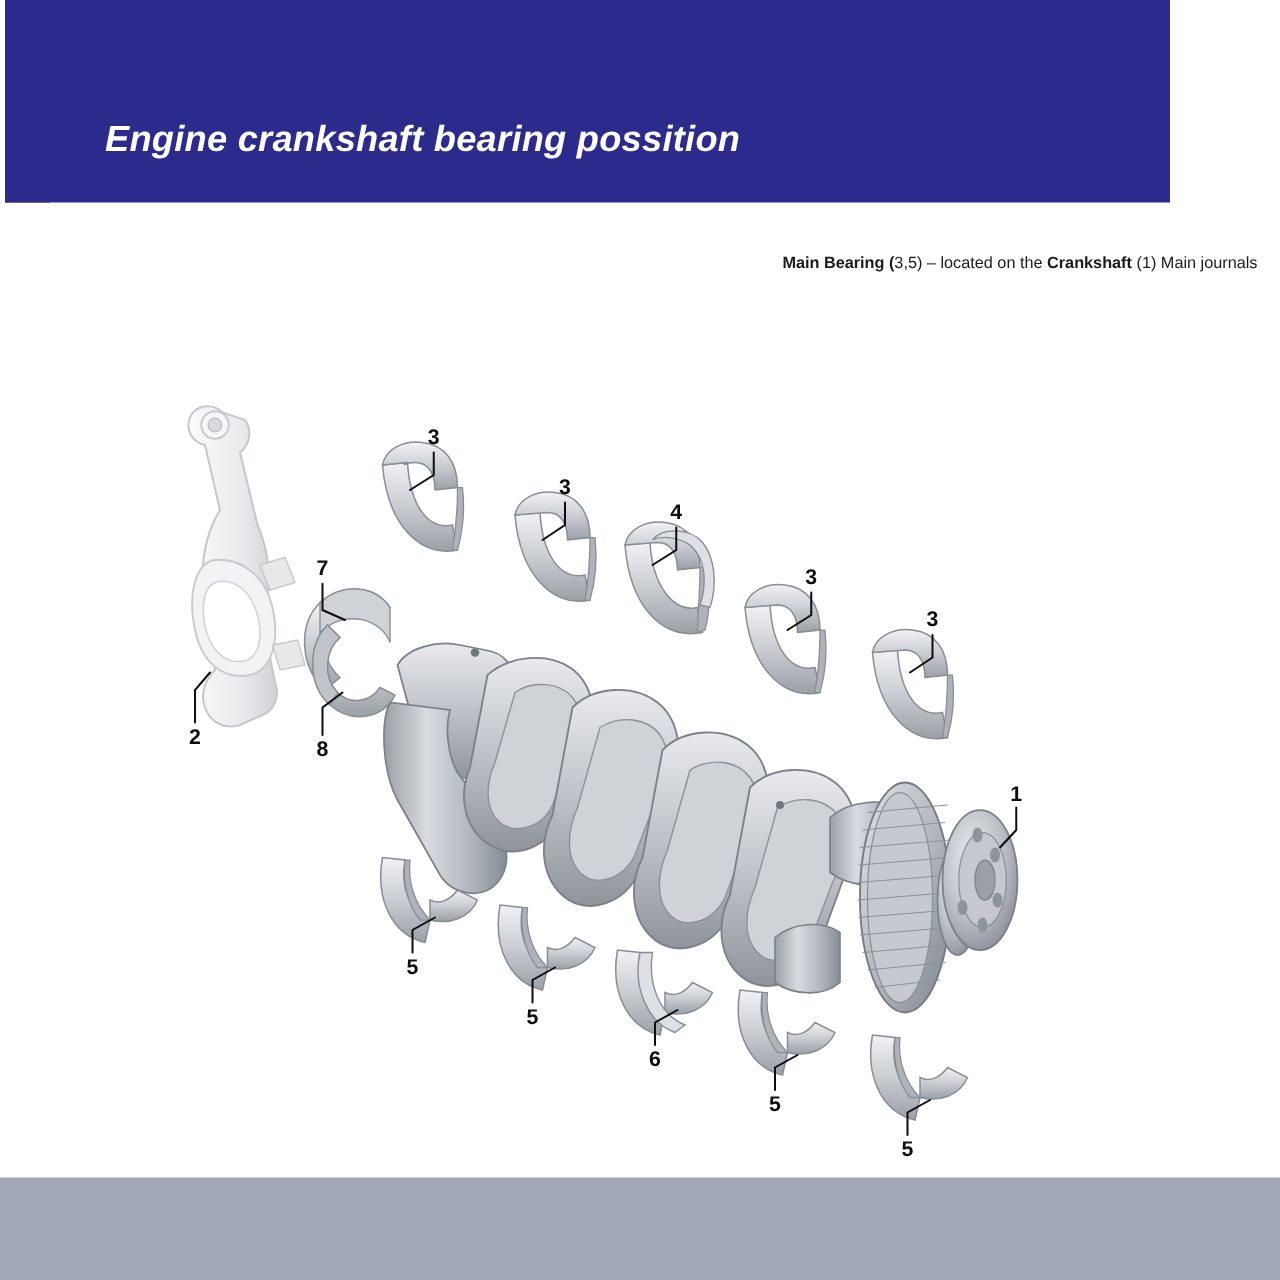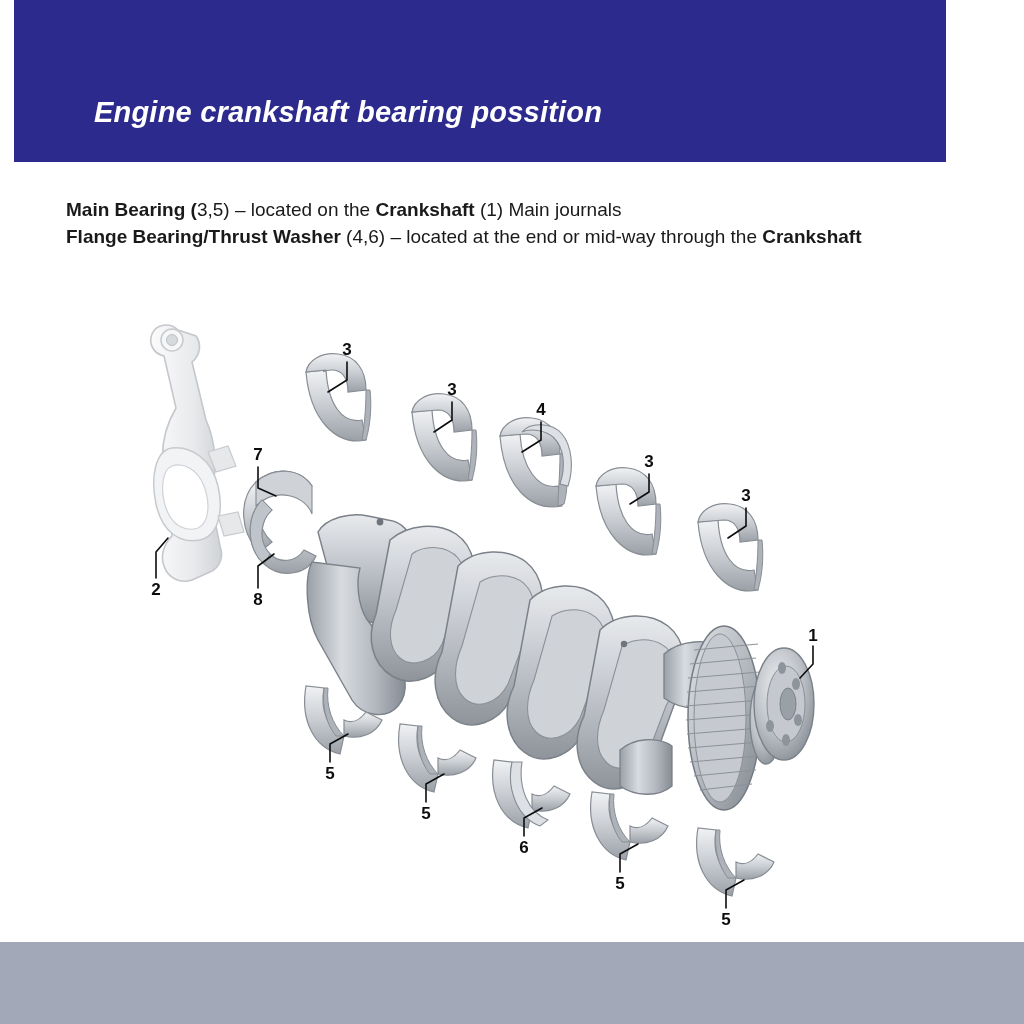--- a/index.html
+++ b/index.html
@@ -6,37 +6,37 @@
   html, body {
     width: 1024px; height: 1024px;
     background: #ffffff;
     font-family: "Liberation Sans", sans-serif;
     overflow: hidden;
   }
   .page { position: relative; width: 1024px; height: 1024px; background:#fff; }
 
   
   .header {
-    position: absolute; left: 14px; top: 0; width: 932px; height: 162px;
+    position: absolute; left: 4px; top: 0; width: 932px; height: 162px;
     background: #2c2a8c;
   }
   .header-accent-left {
     position:absolute; left:0; top:0; width:36px; height:162px;
     background:#2c2a8c;
   }
   .header-title {
     position: absolute; left: 80px; top: 96px;
     font-size: 29px; font-weight: bold; font-style: italic;
     color: #ffffff; letter-spacing: 0.2px; white-space: nowrap;
   }
 
   
   .intro { position: absolute; left: 66px; top: 196px; width: 940px; }
   .intro-line {
-    font-size: 19px; color: #1a1a1a; line-height: 27px; white-space: nowrap;
+    font-size: 13px; color: #1a1a1a; line-height: 27px; white-space: nowrap; text-align: right;
   }
   .intro-line b { font-weight: bold; }
 
   
   .footer {
     position: absolute; left: 0; bottom: 0; width: 1024px; height: 82px;
     background: #a3a8b8;
   }
 
   
@@ -55,21 +55,20 @@
 
 <div class="page">
 
   <div class="header" style="background: rgb(44, 42, 140);">
     <div class="header-accent-left" style="background: rgb(44, 42, 140);"></div>
     <div class="header-title" style="color: rgb(255, 255, 255);">Engine crankshaft bearing possition</div>
   </div>
 
   <div class="intro">
     <div class="intro-line"><b>Main Bearing (</b><span>3,5) – located on the </span><b>Crankshaft</b><span> (1) Main journals</span></div>
-    <div class="intro-line"><b>Flange Bearing/Thrust Washer</b><span> (4,6) – located at the end or mid-way through the </span><b>Crankshaft</b></div>
   </div>
 
   <div class="figure">
     <svg viewBox="0 0 910 645" xmlns="http://www.w3.org/2000/svg" aria-hidden="true">
       <defs>
         <linearGradient id="gMetal" x1="0" y1="0" x2="0" y2="1">
           <stop offset="0%" stop-color="#e8eaed"></stop>
           <stop offset="45%" stop-color="#c2c6cc"></stop>
           <stop offset="100%" stop-color="#8f949b"></stop>
         </linearGradient>

